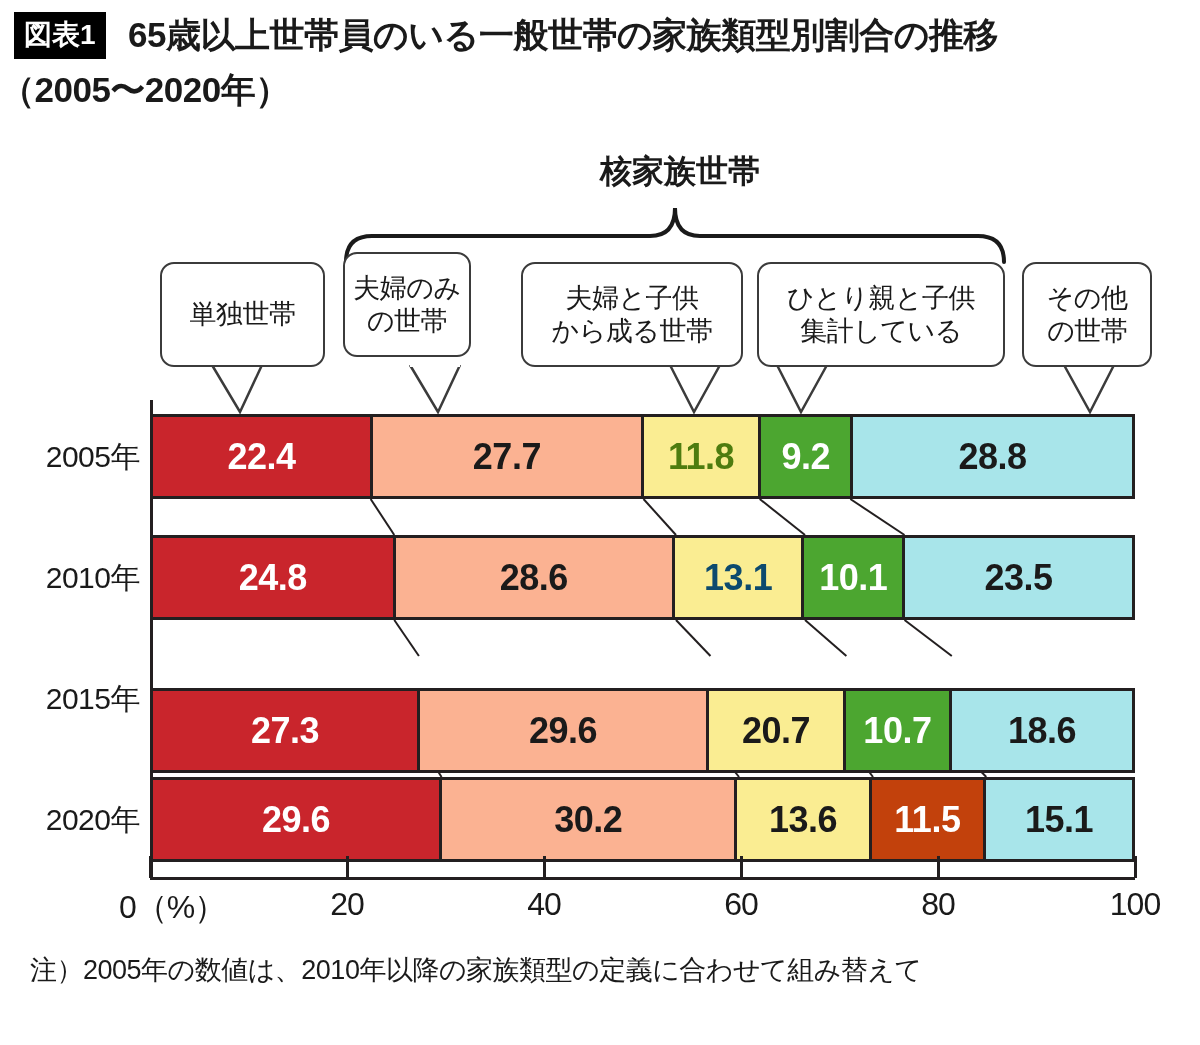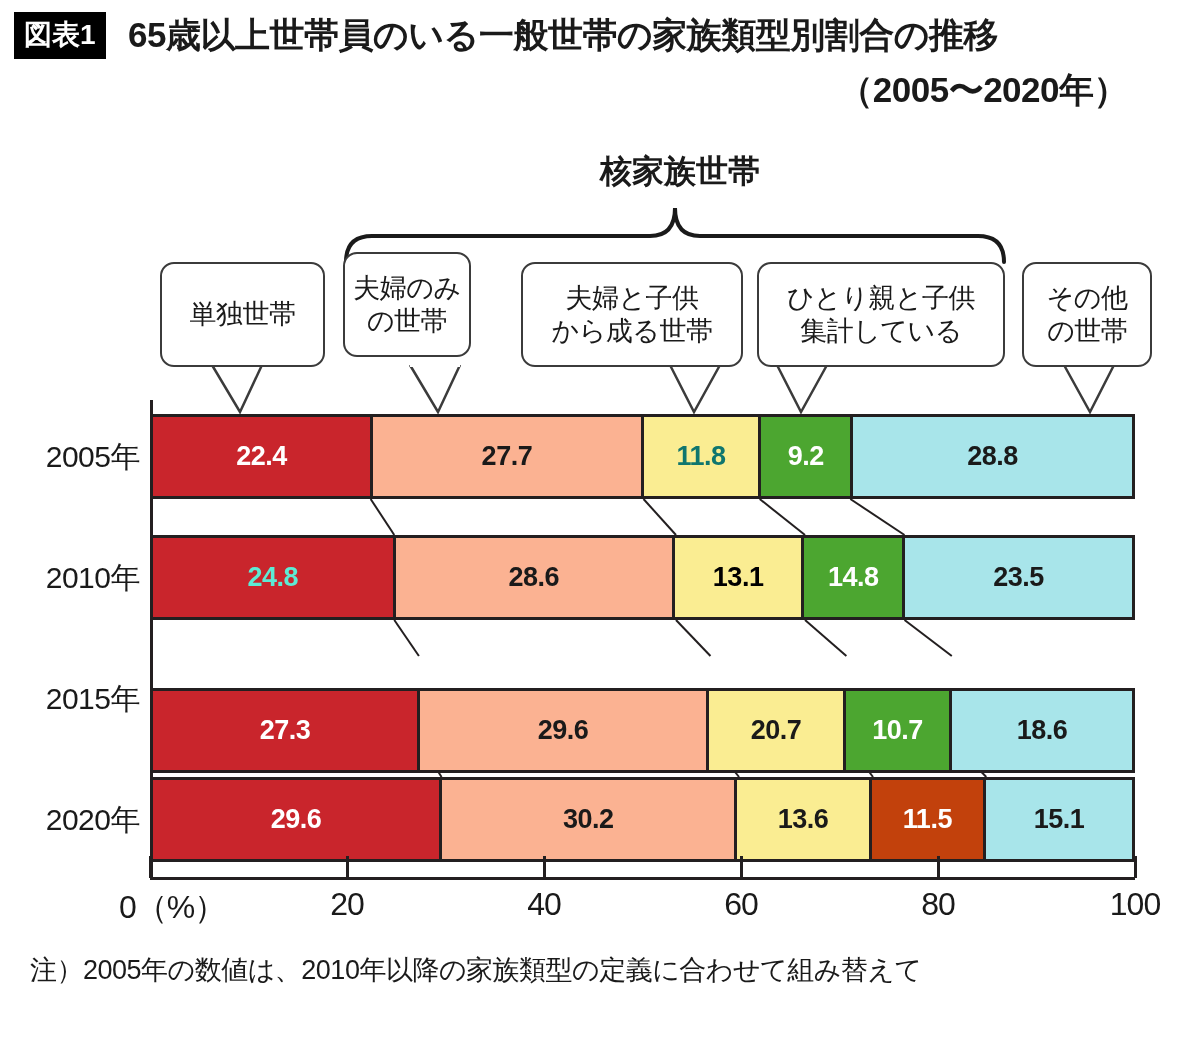--- a/index.html
+++ b/index.html
@@ -40,21 +40,21 @@
     font-size: 35px;
     font-weight: bold;
     letter-spacing: -0.5px;
     white-space: nowrap;
     line-height: 1.25;
   }
   #title-line2 {
     position: absolute;
     left: 0; top: 68px;
     width: 1128px;
-    text-align: right;
+    text-align: left;
     font-size: 35px;
     font-weight: bold;
     letter-spacing: -0.5px;
     white-space: nowrap;
     line-height: 1.25;
   }
 
   
   #bracket-label {
     position: absolute;
@@ -116,21 +116,21 @@
     display: flex;
     box-sizing: border-box;
     border: 3px solid #231f20;
     background: #ffffff;
   }
   .seg {
     box-sizing: border-box;
     display: flex;
     align-items: center;
     justify-content: center;
-    font-size: 27px;
+    font-size: 36px;
     font-weight: bold;
     letter-spacing: -0.5px;
     position: relative;
   }
   .seg + .seg { border-left: 3px solid #231f20; }
 
   #axis-line {
     position: absolute;
     left: 150px;
     top: 877px;
@@ -252,42 +252,42 @@
   <div id="yaxis-line"></div>
   <div id="axis-line"></div>
   <div id="bars">
       <div class="bar-row" style="top: 414px;">
         <div class="seg" style="flex: 22.4 0 0px; background: rgb(201, 37, 44); color: rgb(255, 255, 255);">
           <span>22.4</span>
         </div>
         <div class="seg" style="flex: 27.7 0 0px; background: rgb(251, 178, 146); color: rgb(26, 26, 26);">
           <span>27.7</span>
         </div>
-        <div class="seg" style="flex: 11.8 0 0px; background: rgb(250, 237, 146); color: #0f766e;">
+        <div class="seg" style="flex: 11.8 0 0px; background: rgb(250, 237, 146); color: #4d7c0f;">
           <span>11.8</span>
         </div>
         <div class="seg" style="flex: 9.2 0 0px; background: rgb(76, 166, 48); color: rgb(255, 255, 255);">
           <span>9.2</span>
         </div>
         <div class="seg" style="flex: 28.8 0 0px; background: rgb(168, 229, 234); color: rgb(26, 26, 26);">
           <span>28.8</span>
         </div>
       </div>
       <div class="bar-row" style="top: 535px;">
-        <div class="seg" style="flex: 24.8 0 0px; background: rgb(201, 37, 44); color: #5eead4;">
+        <div class="seg" style="flex: 24.8 0 0px; background: rgb(201, 37, 44); color: #ffffff;">
           <span>24.8</span>
         </div>
         <div class="seg" style="flex: 28.6 0 0px; background: rgb(251, 178, 146); color: rgb(26, 26, 26);">
           <span>28.6</span>
         </div>
-        <div class="seg" style="flex: 13.1 0 0px; background: rgb(250, 237, 146); color: #000000;">
+        <div class="seg" style="flex: 13.1 0 0px; background: rgb(250, 237, 146); color: #0c4a6e;">
           <span>13.1</span>
         </div>
         <div class="seg" style="flex: 10.1 0 0px; background: rgb(76, 166, 48); color: rgb(255, 255, 255);">
-          <span>14.8</span>
+          <span>10.1</span>
         </div>
         <div class="seg" style="flex: 23.5 0 0px; background: rgb(168, 229, 234); color: rgb(26, 26, 26);">
           <span>23.5</span>
         </div>
       </div>
       <div class="bar-row" style="top: 688px;">
         <div class="seg" style="flex: 27.3 0 0px; background: rgb(201, 37, 44); color: rgb(255, 255, 255);">
           <span>27.3</span>
         </div>
         <div class="seg" style="flex: 29.6 0 0px; background: rgb(251, 178, 146); color: rgb(26, 26, 26);">

